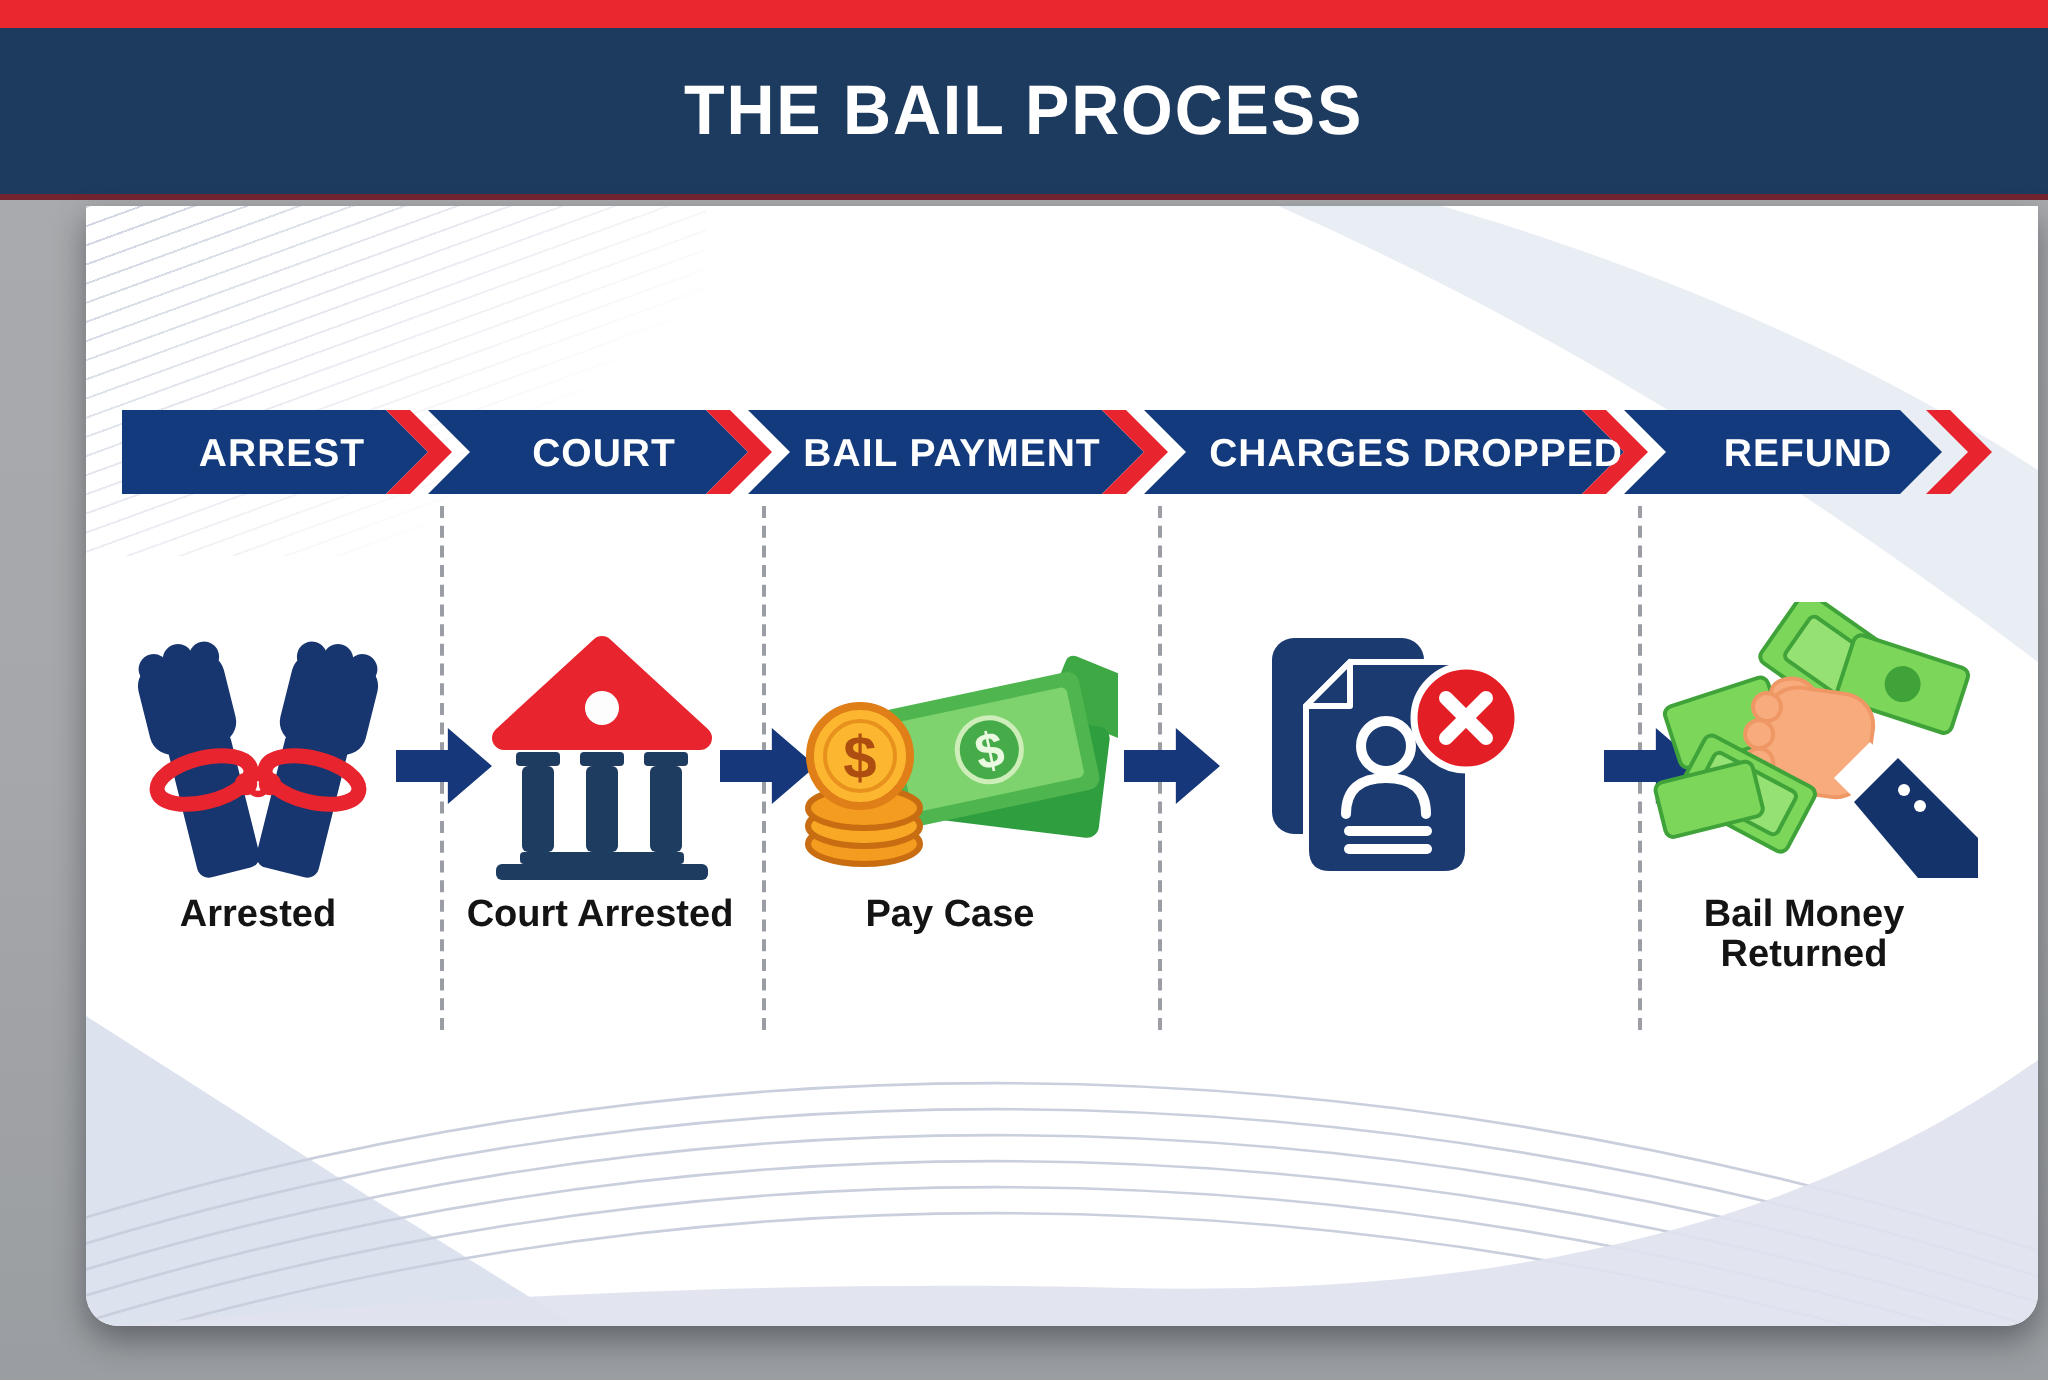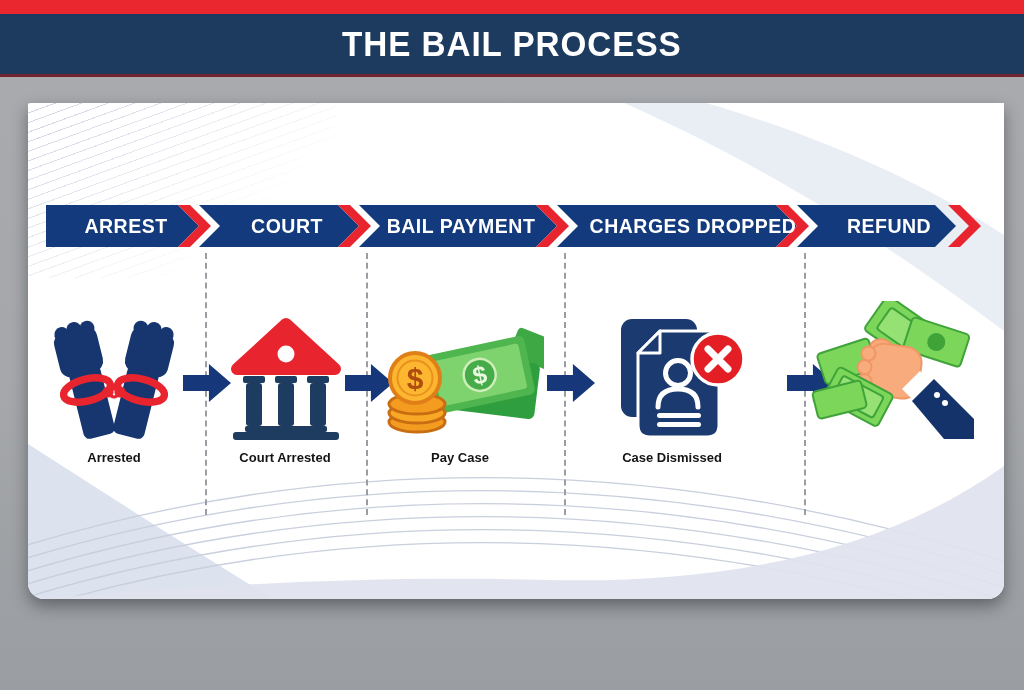--- a/index.html
+++ b/index.html
@@ -3,27 +3,27 @@
 <meta charset="utf-8">
 <style>
   * { margin:0; padding:0; box-sizing:border-box; }
   html,body { width:1024px; height:690px; overflow:hidden; }
   body { font-family:"Liberation Sans", sans-serif; }
   .page { position:relative; width:1024px; height:690px;
           background:linear-gradient(180deg,#a9abae 0%, #a5a7aa 55%, #9a9da1 100%); }
 
   .top-strip { position:absolute; left:0; top:0; width:1024px; height:14px; background:#ea272e; }
 
-  .header-band { position:absolute; left:0; top:14px; width:1024px; height:63px;
+  .header-band { position:absolute; left:0; top:14px; width:1024px; height:86px;
                  background:#1d3a5f; border-bottom:3px solid #742431;
                  display:flex; align-items:center; justify-content:center; }
   .title { color:#ffffff; font-size:35px; font-weight:700; letter-spacing:1px;
            transform:scaleX(.95); white-space:nowrap; }
 
-  .card { position:absolute; left:28px; top:103px; width:976px; height:496px;
+  .card { position:absolute; left:43px; top:103px; width:976px; height:560px;
           background:#ffffff; border-radius:0 0 16px 16px; overflow:hidden;
           box-shadow:0 7px 16px rgba(25,28,35,.45); }
 
   .pinstripes { position:absolute; left:0; top:0; width:310px; height:175px;
     background:
       linear-gradient(140deg, rgba(255,255,255,0) 5%, #ffffff 72%),
       repeating-linear-gradient(160deg, #d3d8e4 0 1px, transparent 1px 9px); }
 
   .swoosh, .bottom-decor { position:absolute; display:block; }
   .swoosh { right:0; top:0; }
@@ -35,21 +35,21 @@
 
   .col-dash { position:absolute; top:150px; height:262px; width:0;
               border-left:2px dashed #9a9da3; }
 
   .flow-arrow { position:absolute; width:48px; height:38px; background:#16377a;
     clip-path:polygon(0 29%, 54% 29%, 54% 0, 100% 50%, 54% 100%, 54% 71%, 0 71%); }
 
   .stage-icon { position:absolute; }
 
   .caption { position:absolute; top:345px; width:170px; text-align:center;
-             font-size:13px; font-weight:700; color:#141414; line-height:20px; }
+             font-size:19px; font-weight:700; color:#141414; line-height:20px; }
   .caption.narrow { width:140px; }
 </style>
 </head>
 <body>
 
 <div class="page">
 
   <div class="top-strip"></div>
 
   <div class="header-band">
@@ -216,16 +216,16 @@
           </g>
         <g transform="rotate(-14 36 96)">
             <rect x="8" y="84" width="50" height="28" rx="4"></rect>
           </g>
       </g>
     </svg>
 
     <div class="caption" style="left:1px;">Arrested</div>
     <div class="caption" style="left:172px;">Court Arrested</div>
     <div class="caption" style="left:347px;">Pay Case</div>
-    <div class="caption" style="left:559px;">Case Dismissed</div>
+    <div class="caption narrow" style="left:789px;">Bail Money Returned</div>
 
   </div>
 </div>
 
 </body></html>

